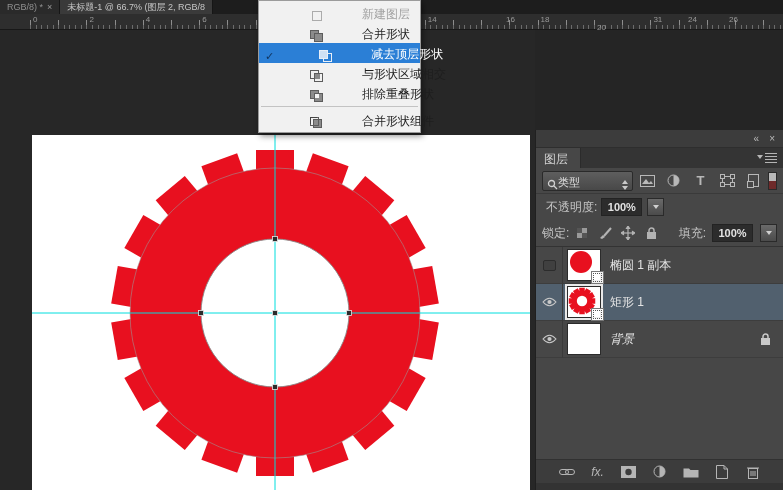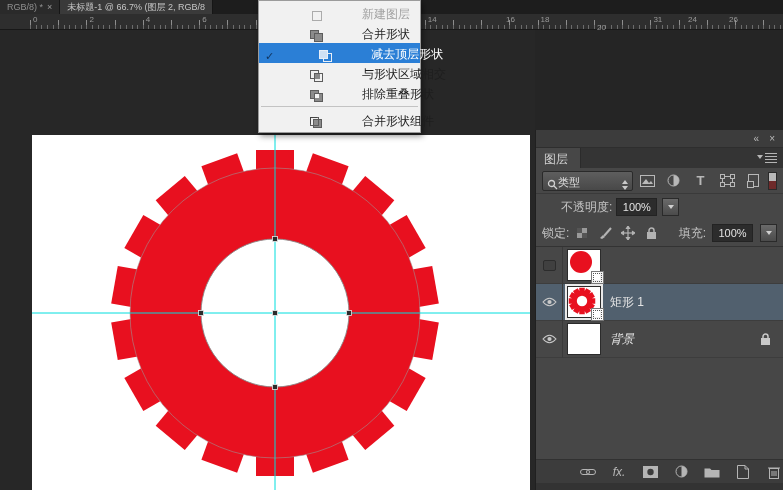--- a/index.html
+++ b/index.html
@@ -88,21 +88,21 @@
   .fbtn { width:25px; height:20px; display:flex; align-items:center; justify-content:center; color:#b8b8b8; }
   .filter-toggle { margin-left:auto; width:9px; height:18px; border:1px solid #2a2a2a; background:#b9b9b9; position:relative; }
   .filter-toggle::after { content:""; position:absolute; left:0; bottom:0; width:100%; height:8px; background:#6e2a2a; }
 
   .blend-row { height:26px; display:flex; align-items:center; padding:0 6px; gap:4px; }
   .blend-combo { display:flex; align-items:center; width:112px; height:19px;
     background:linear-gradient(#5e5e5e,#484848); border:1px solid #2a2a2a; border-radius:2px; padding:0 5px; }
   .blend-combo .lbl { flex:1; font-size:12px; color:#e3e3e3; }
   .small-label { font-size:12px; color:#c4c4c4; }
   .valuebox { width:41px; height:18px; background:#2c2c2c; border:1px solid #232323; color:#e2e2e2;
-    font-size:11px; display:flex; align-items:center; justify-content:center; }
+    font-size:11px; display:flex; align-items:center; justify-content:center;font-weight:bold; }
   .arrowbtn { width:17px; height:18px; background:linear-gradient(#6a6a6a,#4b4b4b); border:1px solid #2a2a2a;
     display:flex; align-items:center; justify-content:center; margin-left:1px; }
   .arrowbtn i { width:0; height:0; border-left:3.5px solid transparent; border-right:3.5px solid transparent; border-top:4px solid #d0d0d0; }
 
   .lock-row { height:27px; display:flex; align-items:center; padding:0 6px; gap:6px; border-bottom:1px solid #333; }
   .lock-icons { display:flex; gap:9px; align-items:center; margin-right:4px; }
   .lkicon { width:14px; height:14px; display:flex; align-items:center; justify-content:center; color:#b3b3b3; }
   .checker { width:10px; height:10px;
     background:conic-gradient(#9a9a9a 25%, #555 25% 50%, #9a9a9a 50% 75%, #555 75%); }
 
@@ -114,21 +114,21 @@
   .thumb-wrap { margin-left:4px; width:34px; height:32px; position:relative; background:#fff; border:1px solid #2b2b2b; }
   .layer-row.selected .thumb-wrap { outline:2px solid #e9e9e9; }
   .vm-brackets { position:absolute; right:-4px; bottom:-4px; width:13px; height:13px; background:rgba(255,255,255,.92);
     border:1px solid #777; }
   .vm-brackets::before { content:""; position:absolute; left:1px; top:1px; right:1px; bottom:1px; border:1px dotted #555; }
   .layer-name { margin-left:9px; font-size:12px; color:#e4e4e4; flex:1; }
   .layer-name.italic { font-style:italic; }
   .row-lock { margin-right:12px; color:#c9c9c9; }
 
   .panel-footer { position:absolute; left:0; bottom:7px; width:100%; height:24px; background:#3c3c3c;
-    border-top:1px solid #313131; display:flex; align-items:center; justify-content:flex-end; gap:13px; }
+    border-top:1px solid #313131; display:flex; align-items:center; justify-content:center; gap:13px; }
   .panel-bottomstrip { position:absolute; left:0; bottom:0; width:100%; height:7px; background:#333; }
   .ficon { display:flex; align-items:center; justify-content:center; width:18px; height:16px; color:#b5b5b5; }
   .fx-text { font-style:italic; font-size:12px; color:#b5b5b5; }
   svg.icon { display:block; }
 </style>
 </head>
 <body>
 
 <div id="app">
 
@@ -295,21 +295,21 @@
       <span class="fbtn">
         <svg class="icon" width="13" height="14" viewBox="0 0 13 14">
             <rect x="1.5" y="0.5" width="10" height="12" fill="none" stroke="#b8b8b8"></rect>
             <rect x="0.5" y="7.5" width="6" height="6" fill="#474747" stroke="#b8b8b8"></rect>
           </svg>
       </span>
       <span class="filter-toggle"></span>
     </div>
 
     <div class="blend-row">
-      <span class="small-label" style="margin-left:19px;">不透明度:</span>
+      <span class="small-label" style="margin-left:4px;">不透明度:</span>
       <span class="valuebox">100%</span>
       <span class="arrowbtn">
           <i></i>
         </span>
     </div>
 
     <div class="lock-row">
       <span class="small-label">锁定:</span>
       <span class="lock-icons">
         <span class="lkicon">
@@ -349,20 +349,21 @@
         <div class="layer-row">
     <span class="eye-cell">
             <span class="eye-empty"></span>
           </span>
     <span class="thumb-wrap">
       <svg class="icon thumb-svg" width="32" height="30" viewBox="0 0 32 30">
               <circle cx="13" cy="12" r="11" fill="#e8101f"></circle>
             </svg>
       <span class="vm-brackets"></span>
     </span>
+    <span class="layer-name">椭圆 1 副本</span>
 
   </div>
         <div class="layer-row selected">
     <span class="eye-cell">
             <svg width="15" height="10" viewBox="0 0 15 10">
               <path d="M1 5 Q7.5 -2.5 14 5 Q7.5 12.5 1 5 Z" fill="none" stroke="#c9c9c9" stroke-width="1.1"></path>
               <circle cx="7.5" cy="5" r="2.1" fill="#c9c9c9"></circle>
             </svg>
           </span>
     <span class="thumb-wrap">

